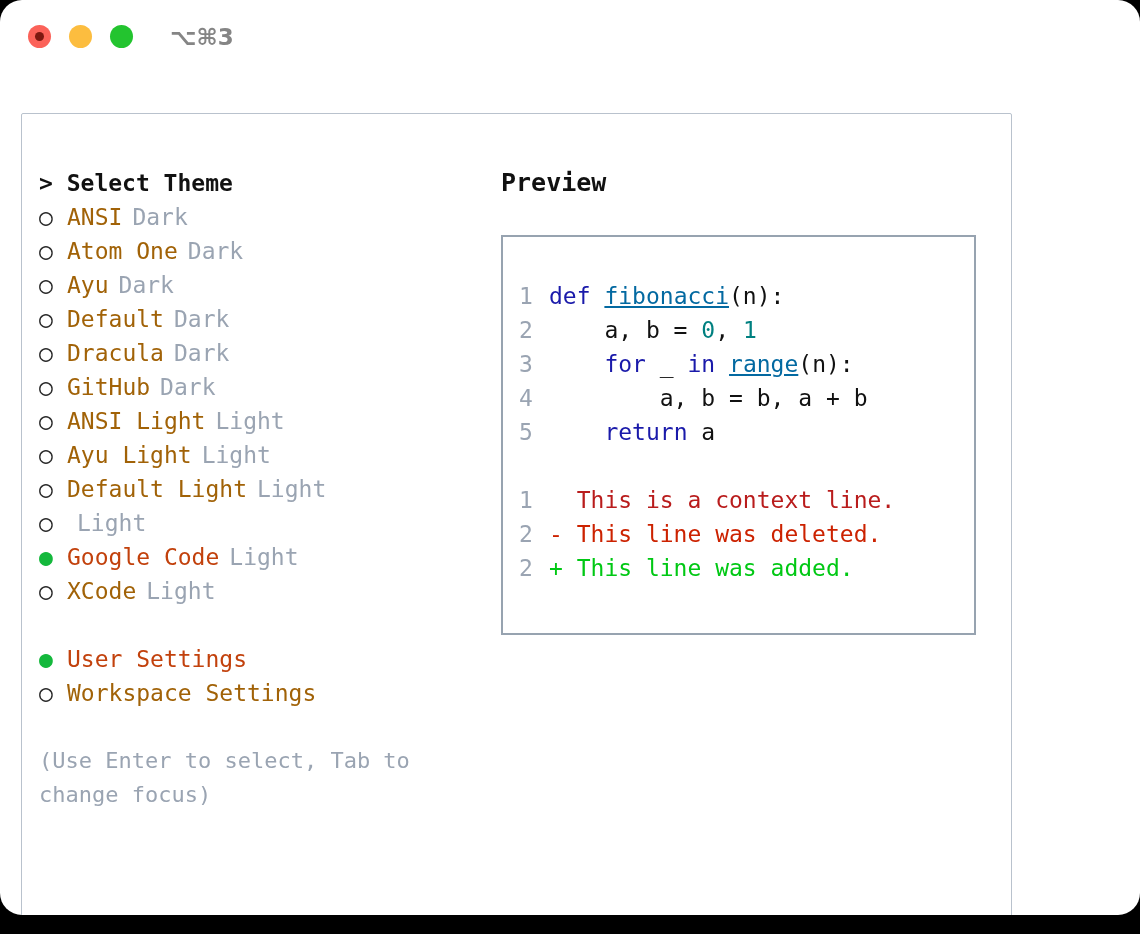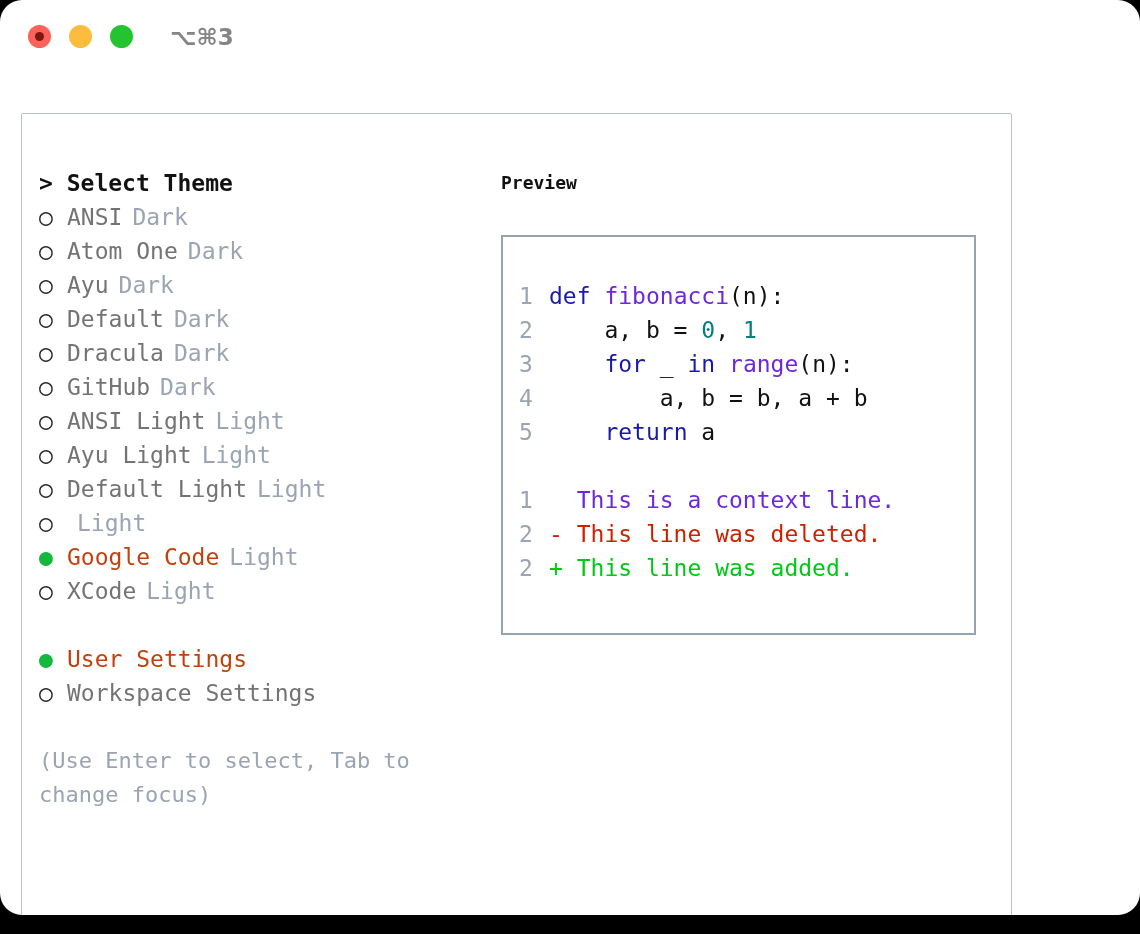--- a/index.html
+++ b/index.html
@@ -106,21 +106,21 @@
     white-space: pre;
     font-family: "DejaVu Sans Mono", "Liberation Mono", monospace;
   }
   .bullet {
     display: inline-block;
     width: 28px;
     flex: 0 0 28px;
     color: #2b2b2b;
   }
   .bullet.sel { color: #14b83c; }
-  .opt-label { color: #737373; }
+  .opt-label { color: #a16207; }
   .opt-row.selected .opt-label { color: #c2410c; }
   .opt-kind {
     color: #9aa4b2;
     margin-left: 10px;
   }
 
   .spacer-row { height: 34px; }
 
   #hint-text {
     margin-top: 34px;
@@ -133,21 +133,21 @@
   }
 
   
   #preview-column {
     position: absolute;
     left: 479px;
     top: 52px;
     width: 490px;
   }
   #preview-title {
-    font-size: 18px;
+    font-size: 25px;
     line-height: 34px;
     font-weight: bold;
     color: #111111;
     font-family: "DejaVu Sans Mono", "Liberation Mono", monospace;
   }
   #code-box {
     margin-top: 35px;
     width: 475px;
     height: 400px;
     border: 2px solid #97a3b0;
@@ -172,24 +172,24 @@
     display: inline-block;
     width: 30px;
     flex: 0 0 30px;
     color: #9aa4b2;
     text-align: left;
   }
   .code-text { white-space: pre; }
   .blank-line { height: 34px; }
 
   .tok-kw   { color: #1a1aaa; }
-  .tok-fn   { color: #6d28d9; }
+  .tok-fn   { color: #0369a1; text-decoration: underline; }
   .tok-num  { color: #008080; }
   .tok-plain{ color: #111111; }
-  .tok-ctx  { color: #6d28d9; }
+  .tok-ctx  { color: #b91c1c; }
   .tok-del  { color: #cc2200; }
   .tok-add  { color: #00c814; text-align: right; }
 </style>
 </head>
 <body>
 
 <div id="app-window">
 
   <div id="titlebar">
     <div class="traffic-lights">

